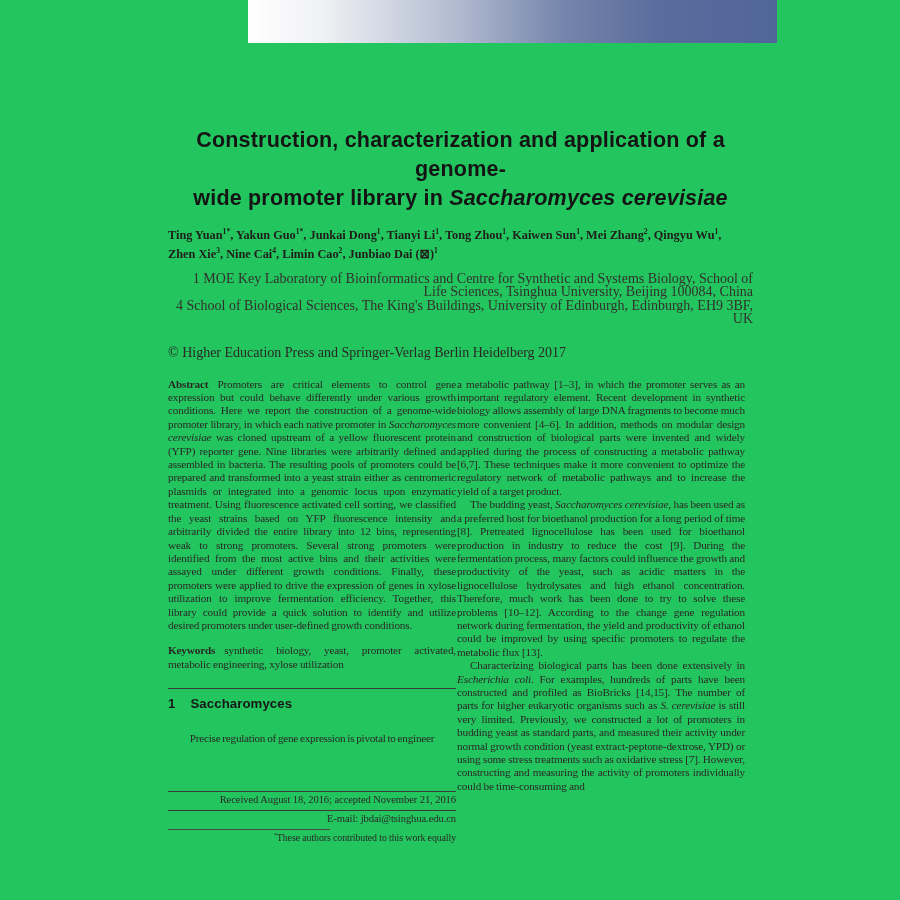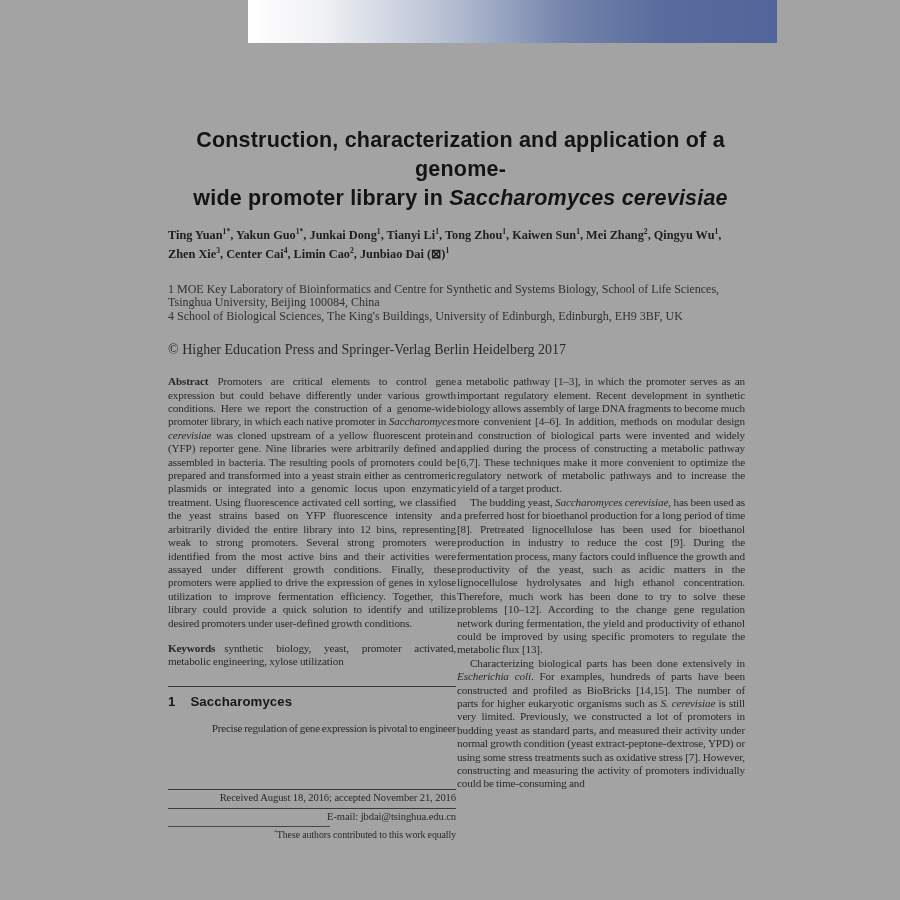--- a/index.html
+++ b/index.html
@@ -1,52 +1,52 @@
 <!DOCTYPE html>
 <html><head>
 <meta charset="utf-8">
 <style>
   html,body{margin:0;padding:0;background:#ffffff;}
   .page{
-    position:relative;width:900px;height:900px;background:#a3a3a3;overflow:hidden;
+    position:relative;width:900px;height:900px;background:#22c55e;overflow:hidden;
     font-family:"Liberation Serif",serif;color:#2b2826;
   }
   .top-gradient-bar{
     position:absolute;top:0;left:248px;width:529px;height:43px;
     background:linear-gradient(90deg,#ffffff 0%,#f0f1f4 14%,#b5bed2 38%,#7484ab 60%,#5a6c9d 78%,#52659a 100%);
   }
   .content{position:absolute;left:168px;top:0;width:585px;}
   .title{
     margin:126px 0 0;font-family:"Liberation Sans",sans-serif;font-weight:bold;
     font-size:21.5px;line-height:29px;text-align:center;color:#141414;letter-spacing:.2px;
   }
   .t-line{display:block;}
   .authors{margin:13px 0 0;text-align:left;font-weight:bold;font-size:12.3px;line-height:18.5px;color:#201d1b;}
   .a-line{display:block;}
   sup{font-size:.62em;vertical-align:super;line-height:0;}
-  .affiliations{margin-top:20px;text-align:left;font-size:12px;line-height:13.4px;color:#33302d;}
+  .affiliations{margin-top:9px;text-align:right;font-size:14px;line-height:13.4px;color:#33302d;}
   .affiliations p{margin:0;}
   .copyright{margin:19px 0 0;font-size:14px;text-align:left;}
   .columns{display:flex;gap:1px;margin-top:17px;}
   .col{width:288px;}
   .col-left{position:relative;height:470px;}
   .body-text,.abstract,.keywords{
     text-align:justify;font-size:11.2px;line-height:13.4px;margin:0;
     letter-spacing:-.15px;word-spacing:-.3px;
   }
   .abstract .lbl,.keywords .lbl{font-weight:bold;margin-right:9px;}
   .keywords{margin-top:12px;}
   hr.rule{border:none;border-top:1px solid #3c3936;margin:0;height:0;}
   hr.divider{margin-top:17px;}
   .sec-heading{
     font-family:"Liberation Sans",sans-serif;font-size:13.2px;font-weight:bold;
     margin:7px 0 0;color:#181818;letter-spacing:.1px;
   }
   .sec-num{margin-right:15px;}
-  .intro-line{margin-top:13px;text-align:right;letter-spacing:-.25px;word-spacing:-.6px;}
+  .intro-line{margin-top:21px;text-align:center;letter-spacing:-.25px;word-spacing:-.6px;}
   .footnotes{position:absolute;left:0;right:0;bottom:0;}
   .fn{font-size:10.6px;line-height:12.8px;margin:2px 0 3px;text-align:right;letter-spacing:-.1px;}
   .footnotes hr.rule{margin:2px 0 2px;}
   hr.short{width:162px;margin-left:0;border-top-color:#4a4741;}
   .fn.small{font-size:9.9px;}
   .indent{text-indent:13px;}
   em{font-style:italic;}
 </style>
 </head>
 <body>
@@ -57,21 +57,21 @@
 
   <main class="content">
 
     <h1 class="title">
       <span class="t-line"><span>Construction, characterization and application of a genome-</span></span>
       <span class="t-line"><span>wide promoter library in </span><em>Saccharomyces cerevisiae</em></span>
     </h1>
 
     <p class="authors">
       <span class="a-line"><span>Ting Yuan</span><sup>1*</sup><span>, Yakun Guo</span><sup>1*</sup><span>, Junkai Dong</span><sup>1</sup><span>, Tianyi Li</span><sup>1</sup><span>, Tong Zhou</span><sup>1</sup><span>, Kaiwen Sun</span><sup>1</sup><span>, Mei Zhang</span><sup>2</sup><span>, Qingyu Wu</span><sup>1</sup><span>,</span></span>
-      <span class="a-line"><span>Zhen Xie</span><sup>3</sup><span>, Center Cai</span><sup>4</sup><span>, Limin Cao</span><sup>2</sup><span>, Junbiao Dai (⊠)</span><sup>1</sup></span>
+      <span class="a-line"><span>Zhen Xie</span><sup>3</sup><span>, Nine Cai</span><sup>4</sup><span>, Limin Cao</span><sup>2</sup><span>, Junbiao Dai (⊠)</span><sup>1</sup></span>
     </p>
 
     <div class="affiliations">
       <p>1 MOE Key Laboratory of Bioinformatics and Centre for Synthetic and Systems Biology, School of Life Sciences, Tsinghua University, Beijing 100084, China</p>
       <p>4 School of Biological Sciences, The King's Buildings, University of Edinburgh, Edinburgh, EH9 3BF, UK</p>
     </div>
 
     <p class="copyright">© Higher Education Press and Springer-Verlag Berlin Heidelberg 2017</p>
 
     <div class="columns">

